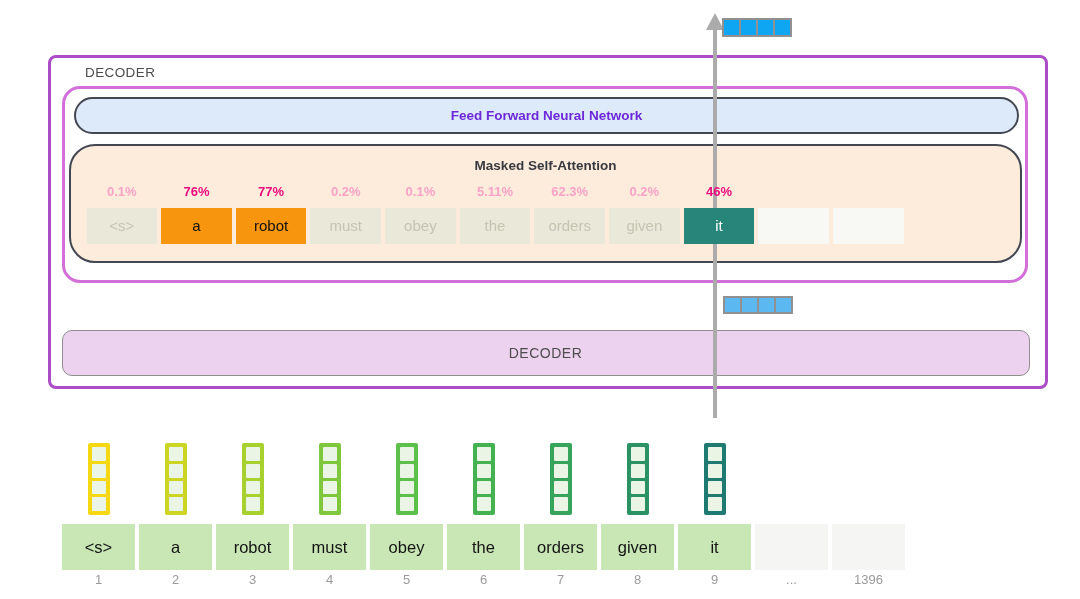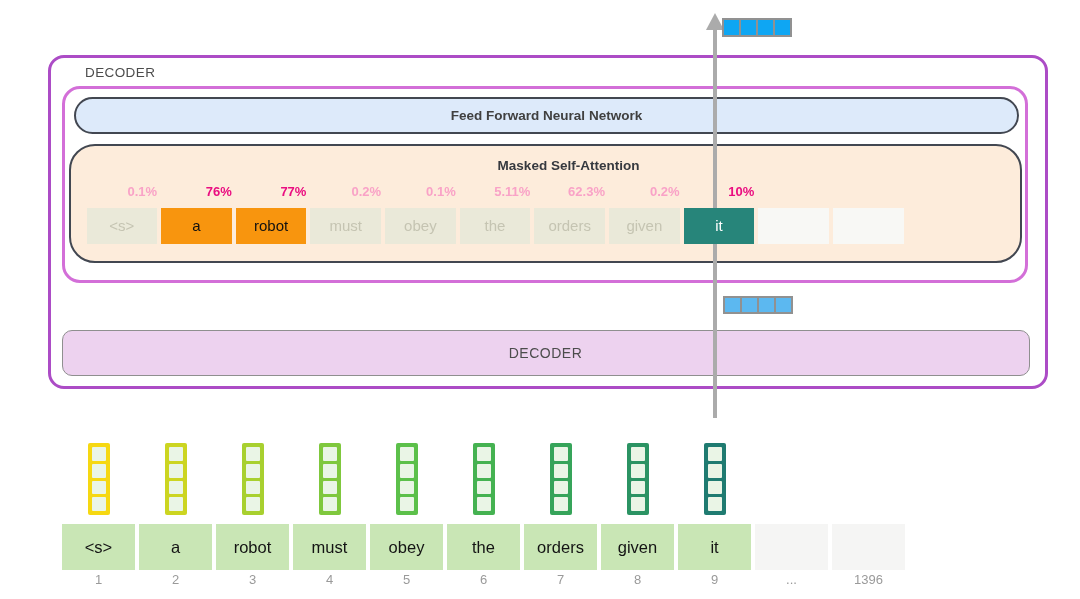--- a/index.html
+++ b/index.html
@@ -15,38 +15,38 @@
     border-left:9px solid transparent;border-right:9px solid transparent;border-bottom:17px solid var(--arrow);}
 
   
   .hvec{position:absolute;display:flex;gap:2px;background:var(--hvec-border);border:2px solid var(--hvec-border);z-index:6;}
   .hvec .hc{flex:1;background:var(--hv);}
   .hvec.top{left:722px;top:18px;width:70px;height:19px;}
   .hvec.mid{left:723px;top:296px;width:70px;height:18px;}
 
   
   .outer-box{position:absolute;left:48px;top:55px;width:1000px;height:334px;background:#fff;
-    border:3.5px solid var(--outer-border);border-radius:16px;}
+    border:3.5px solid var(--outer-border);border-radius:8px;}
   .outer-label{position:absolute;left:34px;top:7px;font-size:13.5px;font-weight:500;color:#4c4c4c;letter-spacing:0.4px;}
 
   .inner-box{position:absolute;left:10.5px;top:27.5px;width:966px;height:197px;background:#fff;
     border:3.5px solid var(--inner-border);border-radius:18px;}
 
   .ff-bar{position:absolute;left:9.5px;top:8.5px;width:945px;height:37px;background:var(--ff-fill);
     border:2.5px solid var(--box-border);border-radius:20px;
     display:flex;align-items:center;justify-content:center;
-    font-size:13.5px;font-weight:700;color:#404040;}
+    font-size:13.5px;font-weight:700;color:#6d28d9;}
 
   .attn-box{position:absolute;left:4.5px;top:55.5px;width:953px;height:119px;background:var(--attn-fill);
     border:2.5px solid var(--box-border);border-radius:26px;}
   .attn-title{position:absolute;left:0;top:12px;width:100%;text-align:center;
-    font-size:13.5px;font-weight:700;color:#36393f;margin-left:23px;}
+    font-size:13.5px;font-weight:700;color:#36393f;}
 
   .pct-row{position:absolute;left:15.5px;top:37.5px;width:817px;height:18px;display:flex;gap:4px;z-index:6;}
-  .pct{flex:1;text-align:right;font-size:13px;font-weight:700;white-space:nowrap;}
+  .pct{flex:1;text-align:center;font-size:13px;font-weight:700;white-space:nowrap;}
   .pct.dim{color:var(--pct-dim);}
   .pct.hi-orange,.pct.hi-teal{color:var(--pct-hi);}
   .pct.blank{visibility:hidden;}
 
   .cell-row{position:absolute;left:15.5px;top:61.5px;width:817px;height:36px;display:flex;gap:4px;z-index:6;}
   .acell{flex:1;display:flex;align-items:center;justify-content:center;font-size:15px;}
   .acell.dim{background:var(--cell-dim-bg);color:var(--cell-dim-text);}
   .acell.hi-orange{background:var(--cell-orange);color:#111;}
   .acell.hi-teal{background:var(--cell-teal);color:#fff;}
   .acell.blank{background:var(--cell-blank);}
@@ -104,21 +104,21 @@
         <div class="pct-row">
 
         <div class="pct dim">0.1%</div>
             <div class="pct hi-orange">76%</div>
             <div class="pct hi-orange">77%</div>
             <div class="pct dim">0.2%</div>
             <div class="pct dim">0.1%</div>
             <div class="pct dim">5.11%</div>
             <div class="pct dim">62.3%</div>
             <div class="pct dim">0.2%</div>
-            <div class="pct hi-teal">10%</div>
+            <div class="pct hi-teal">46%</div>
             <div class="pct blank"></div>
             <div class="pct blank"></div>
           </div>
 
         <div class="cell-row">
 
         <div class="acell dim">&lt;s&gt;</div>
             <div class="acell hi-orange">a</div>
             <div class="acell hi-orange">robot</div>
             <div class="acell dim">must</div>

